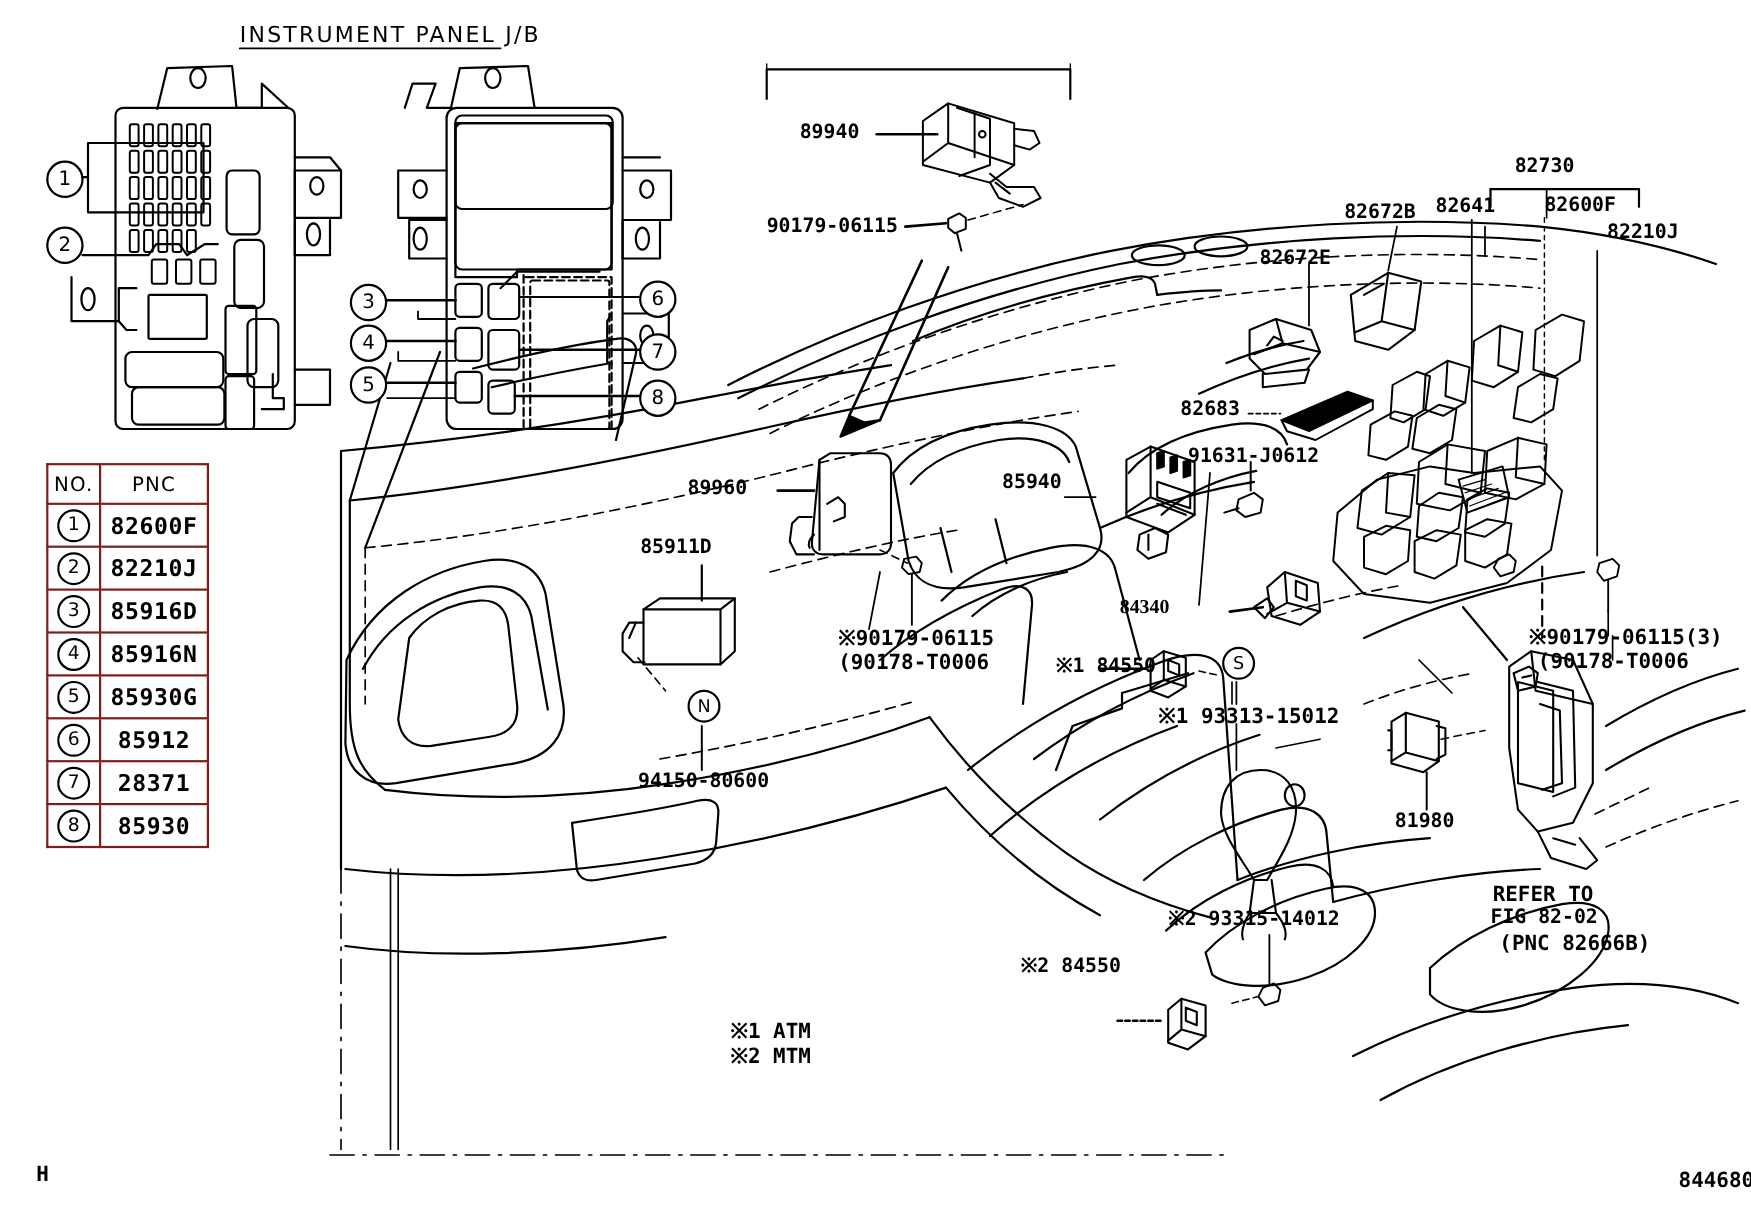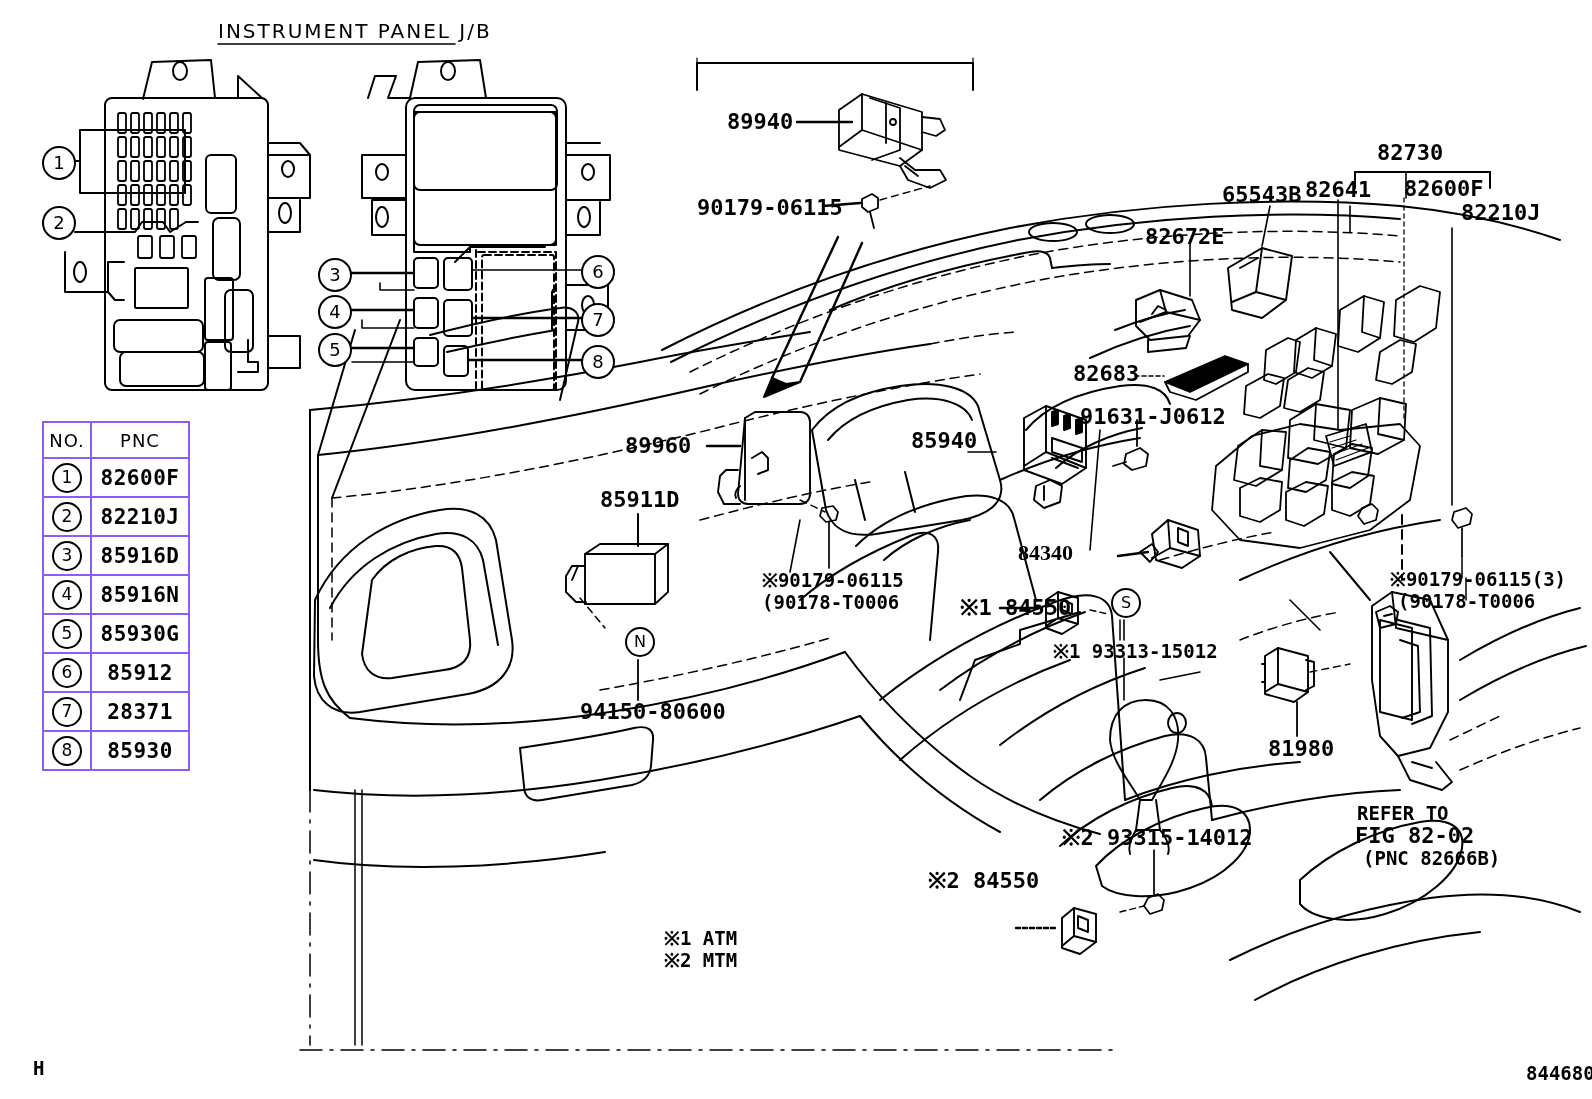--- a/index.html
+++ b/index.html
@@ -6,30 +6,30 @@
   html,body{margin:0;padding:0;background:#ffffff;}
   body{
     width:1592px;height:1099px;position:relative;overflow:hidden;
     font-family:"DejaVu Sans Mono","Liberation Mono",monospace;
     color:#000;
   }
   #root{position:absolute;left:0;top:0;width:1592px;height:826px;border-radius:29px;}
   svg.layer{position:absolute;left:0;top:0;width:1592px;height:1099px;}
   .lbl{position:absolute;white-space:pre;font-family:"DejaVu Sans Mono","Liberation Mono",monospace;
        font-weight:bold;color:#000;letter-spacing:0px;line-height:1.12;}
-  .lbl.pn{font-size:22px;}
+  .lbl.pn{font-size:18px;}
   .lbl.small{font-size:19px;}
   .lbl.title{font-size:20px;font-family:"DejaVu Sans","Liberation Sans",sans-serif;
              font-weight:normal;letter-spacing:2px;}
   .lbl.code{font-size:19px;font-weight:bold;margin-left:44px;}
   .lbl.h{font-size:19px;font-weight:bold;}
   
   #pnc-table{position:absolute;left:42px;top:421px;border-collapse:collapse;background:#fff;}
   #pnc-table td,#pnc-table th{
-     border:2px solid #8b5cf6;font-family:"DejaVu Sans Mono","Liberation Mono",monospace;
+     border:2px solid #7f1d1d;font-family:"DejaVu Sans Mono","Liberation Mono",monospace;
      font-weight:bold;color:#000;text-align:center;padding:0;height:37px;
   }
   #pnc-table th{font-weight:normal;font-family:"DejaVu Sans","Liberation Sans",sans-serif;
      font-size:18px;letter-spacing:1px;height:34px;}
   #pnc-table td.no{width:46px;font-size:18px;}
   #pnc-table td.pnc{width:96px;font-size:21px;letter-spacing:0.5px;}
   .circnum{display:inline-block;width:26px;height:26px;line-height:25px;border:2px solid #000;
      border-radius:50%;font-size:17px;font-weight:normal;
      font-family:"DejaVu Sans","Liberation Sans",sans-serif;}
   .cbubble{position:absolute;width:30px;height:30px;border:2.2px solid #000;border-radius:50%;
@@ -525,31 +525,31 @@
         <td class="no"><span class="circnum">8</span></td>
         <td class="pnc">85930</td>
       </tr>
     </tbody>
   </table>
 
   <div class="lbl pn" style="left:727px;top:110px;">89940</div>
   <div class="lbl pn" style="left:697px;top:196px;">90179-06115</div>
 
   <div class="lbl pn" style="left:1377px;top:141px;">82730</div>
-  <div class="lbl pn" style="left:1222px;top:183px;">65543B</div>
+  <div class="lbl pn" style="left:1222px;top:183px;">82672B</div>
   <div class="lbl pn" style="left:1305px;top:178px;">82641</div>
   <div class="lbl pn" style="left:1404px;top:177px;">82600F</div>
   <div class="lbl pn" style="left:1461px;top:201px;">82210J</div>
   <div class="lbl pn" style="left:1145px;top:225px;">82672E</div>
   <div class="lbl pn" style="left:1073px;top:362px;">82683</div>
   <div class="lbl pn" style="left:1080px;top:405px;">91631-J0612</div>
 
   <div class="lbl pn" style="left:911px;top:429px;">85940</div>
   <div class="lbl pn" style="left:625px;top:434px;">89960</div>
-  <div class="lbl pn" style="left:600px;top:488px;">85911D</div>
+  <div class="lbl pn" style="left:582px;top:488px;">85911D</div>
   <div class="lbl pn" style="left:1018px;top:541px;font-family:Liberation Serif, serif;">84340</div>
 
   <div class="lbl small" style="left:762px;top:570px;text-align:right;">※90179-06115</div>
   <div class="lbl small" style="left:762px;top:592px;">(90178-T0006</div>
 
   <div class="lbl pn" style="left:960px;top:596px;">※1 84550</div>
   <div class="lbl small" style="left:1053px;top:641px;">※1 93313-15012</div>
   <div class="lbl pn" style="left:580px;top:700px;">94150-80600</div>
   <div class="lbl pn" style="left:1268px;top:737px;">81980</div>
 

